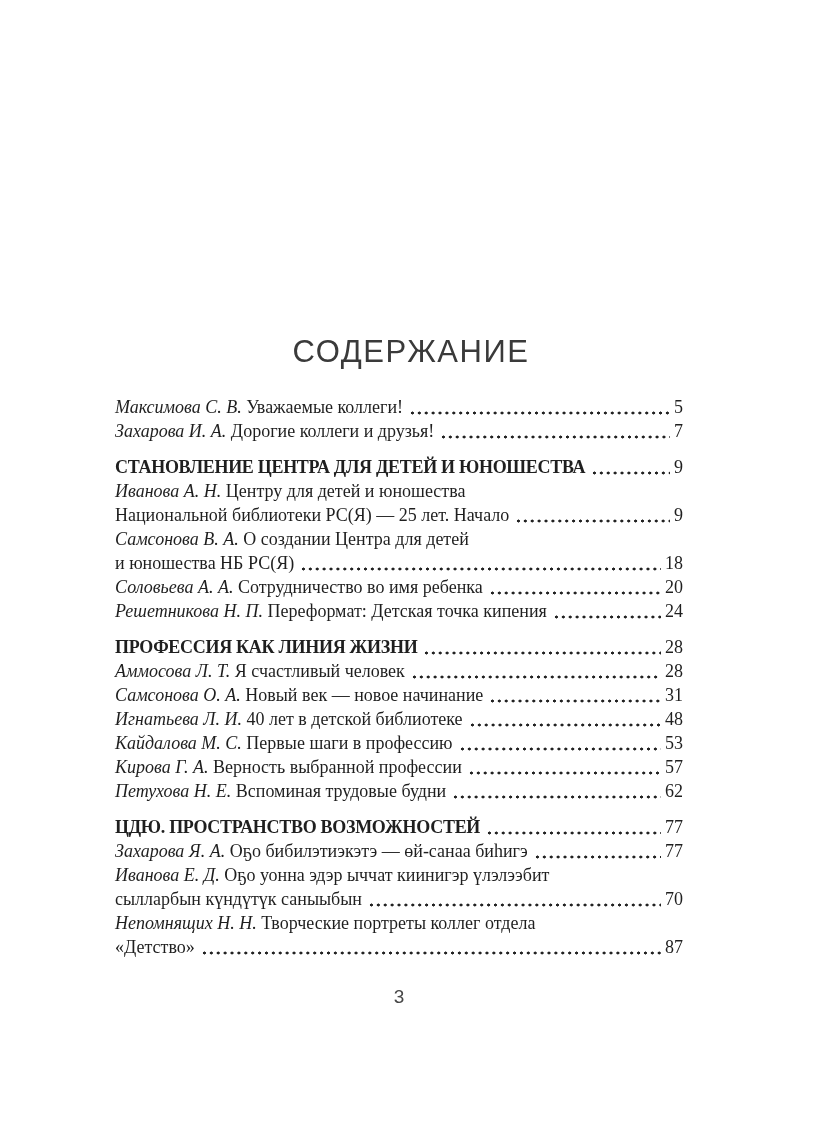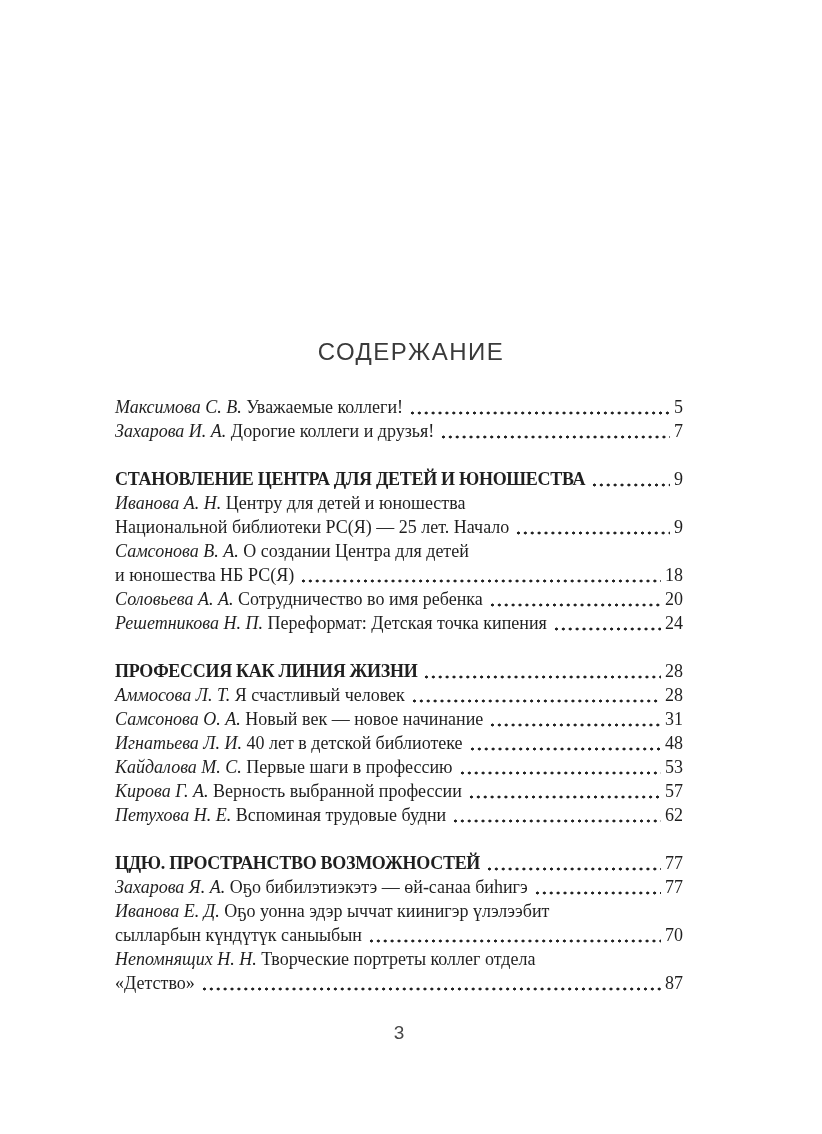--- a/index.html
+++ b/index.html
@@ -15,40 +15,40 @@
     position: relative;
     width: 822px;
     height: 1134px;
     background: #ffffff;
   }
   .toc-title {
     padding-top: 336px;
     text-align: center;
     font-family: "Liberation Sans", "DejaVu Sans", sans-serif;
     font-weight: 400;
-    font-size: 24px;
+    font-size: 31px;
     line-height: 32px;
     letter-spacing: 1.5px;
     color: #3a3a3a;
   }
   .toc {
     width: 568px;
     margin: 27px 0 0 115px;
     font-size: 18px;
     line-height: 24px;
   }
   .line {
     display: flex;
     align-items: baseline;
   }
   .line .txt { white-space: nowrap; }
   .author { font-style: italic; }
   .heading {
     font-weight: bold;
-    margin-top: 24px;
+    margin-top: 12px;
     letter-spacing: -0.3px;
   }
   .heading .pg { font-weight: normal; letter-spacing: 0; }
   .dots {
     flex: 1 1 auto;
     min-width: 10px;
     align-self: stretch;
     margin-left: 6px;
     margin-right: 4px;
     background-image: radial-gradient(circle, #222222 1.35px, transparent 1.7px);

